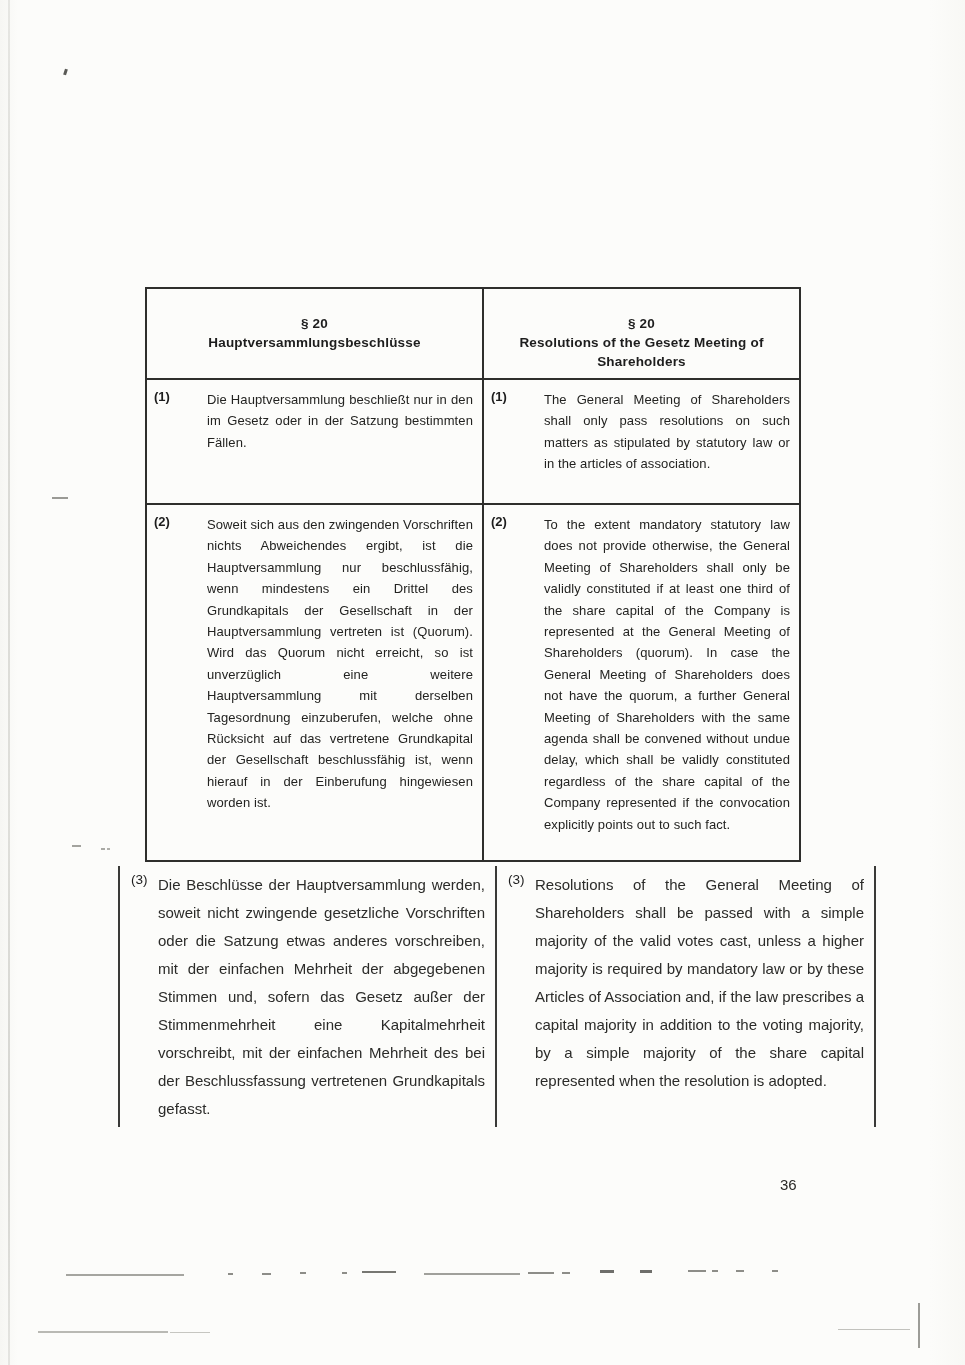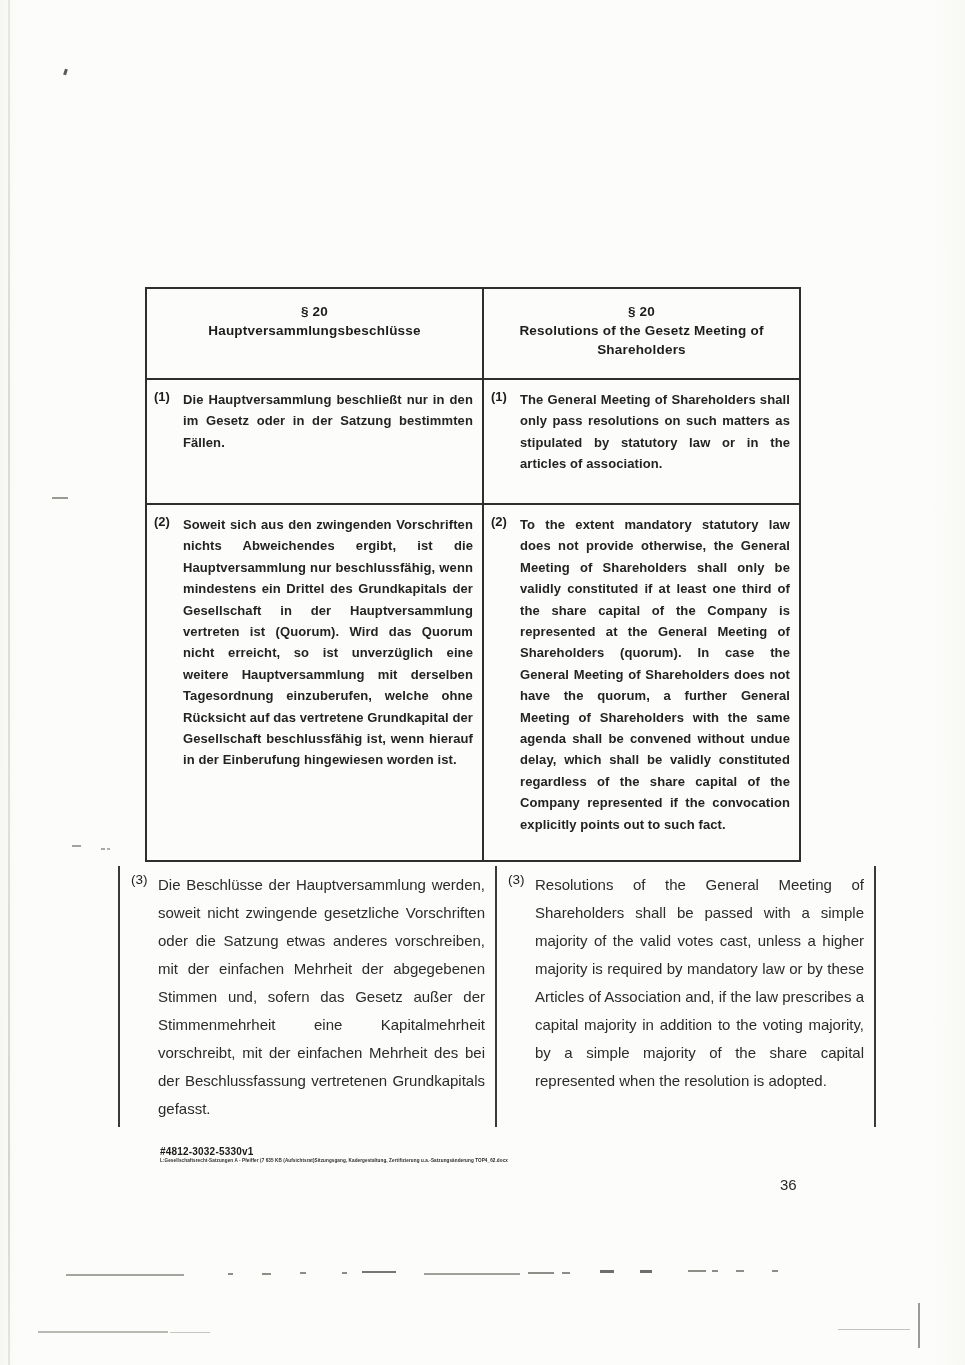--- a/index.html
+++ b/index.html
@@ -39,47 +39,48 @@
   .t-row.bordered { border-bottom: 2px solid #2e2e2c; }
   .cell {
     box-sizing: border-box;
     overflow: hidden;
   }
   .cell.de { width: 338px; border-right: 2px solid #2e2e2c; }
   .cell.en { width: 316px; }
 
   .header-row { height: 91px; }
   .header-cell {
-    padding-top: 13px;
+    padding-top: 25px;
     text-align: center;
     font-weight: 700;
     font-size: 13.5px;
     line-height: 19px;
     letter-spacing: .2px;
   }
   .header-cell .hdr-title { padding: 0 26px; }
 
   .body-cell {
     display: flex;
     padding: 9px 9px 6px 7px;
   }
   .body-cell .num {
     width: 29px;
     flex: none;
     font-weight: 700;
     font-size: 13px;
   }
   .body-cell .txt {
     flex: 1;
-    font-weight: 700;
+    font-weight: 400;
     font-size: 13px;
     line-height: 21.4px;
     text-align: justify;
     letter-spacing: .1px;
     color: #232321;
+    margin-left: 24px;
   }
   .row-1 { height: 125px; }
   .row-2 { height: 355px; }
 
   
   .section-three {
     position: absolute;
     left: 118px; top: 866px;
     width: 758px; height: 261px;
     border-left: 2px solid #3a3a38;
@@ -210,20 +211,16 @@
     <div class="s3-col de">
       <span class="num">(3)</span>
       <span class="txt">Die Beschlüsse der Hauptversammlung werden, soweit nicht zwingende gesetzliche Vorschriften oder die Satzung etwas anderes vorschreiben, mit der einfachen Mehrheit der abgegebenen Stimmen und, sofern das Gesetz außer der Stimmenmehrheit eine Kapital­mehrheit vorschreibt, mit der einfachen Mehrheit des bei der Beschlussfassung vertretenen Grundkapitals gefasst.</span>
     </div>
     <div class="s3-col en">
       <span class="num">(3)</span>
       <span class="txt">Resolutions of the General Meeting of Shareholders shall be passed with a simple majority of the valid votes cast, unless a higher majority is required by mandatory law or by these Articles of Association and, if the law prescribes a capital majority in addition to the voting majority, by a simple majority of the share capital represented when the resolution is adopted.</span>
     </div>
   </div>
 
-  <div class="footnote">
-    <div class="doc-ref">#4812-3032-5330v1</div>
-    <div class="file-line">L:Gesellschaftsrecht-Satzungen A - Pfeiffer (7 635 KB (Aufsichtsrat)Sitzungsgang, Kadergestaltung, Zertifizierung u.a.-Satzungsänderung TOP4_62.docx</div>
-  </div>
 
   <div class="page-number">36</div>
 
 </div>
 
 </body></html>

